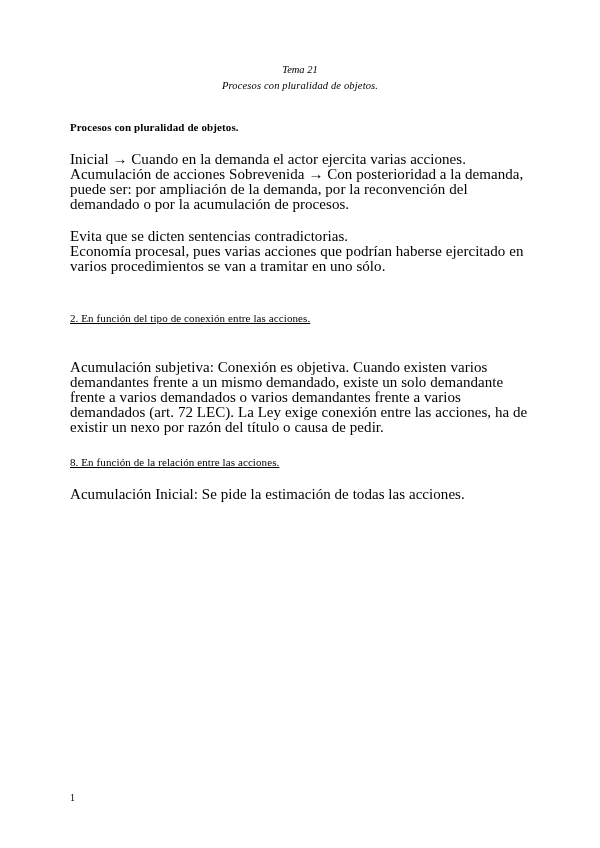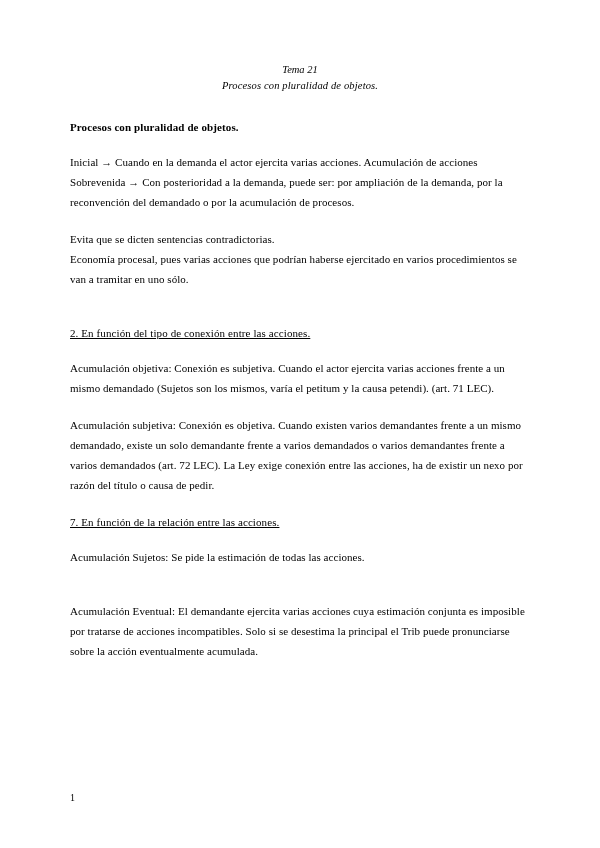--- a/index.html
+++ b/index.html
@@ -48,22 +48,22 @@
   }
   .heading-underline {
     text-decoration: underline;
     font-size: 11px;
     line-height: 15px;
     margin: 0;
     letter-spacing: 0.1px;
     display: inline-block;
   }
   .para {
-    font-size: 11px;
-    line-height: 20px;
+    font-size: 15px;
+    line-height: 15px;
     margin: 0;
     text-align: left;
     letter-spacing: 0.05px;
     width: 462px;
   }
   .page-number {
     position: absolute;
     left: 70px;
     bottom: 44px;
     font-size: 10px;
@@ -93,39 +93,37 @@
 
   <div class="spacer-md"></div>
 
 
   <div class="spacer-md"></div>
 
   <div><span class="heading-underline"> 2. En función del tipo de conexión entre las acciones.</span></div>
 
   <div class="spacer-md"></div>
 
-  <div class="para">Acumulación objetiva: Conexión es subjetiva. Cuando el actor ejercita varias acciones frente a un mismo demandado (Sujetos son los mismos, varía el petitum y la causa petendi). (art. 71 LEC).</div>
 
   <div class="spacer-md"></div>
 
   <div class="para">Acumulación subjetiva: Conexión es objetiva. Cuando existen varios demandantes frente a un mismo demandado, existe un solo demandante frente a varios demandados o varios demandantes frente a varios demandados (art. 72 LEC). La Ley exige conexión entre las acciones, ha de existir un nexo por razón del título o causa de pedir.</div>
 
   <div class="spacer-md"></div>
 
-  <div><span class="heading-underline">7. En función de la relación entre las acciones.</span></div>
+  <div><span class="heading-underline">8. En función de la relación entre las acciones.</span></div>
 
   <div class="spacer-md"></div>
 
-  <div class="para">Acumulación Sujetos: Se pide la estimación de todas las acciones.</div>
+  <div class="para">Acumulación Inicial: Se pide la estimación de todas las acciones.</div>
 
   <div class="spacer-md"></div>
 
 
   <div class="spacer-md"></div>
 
-  <div class="para">Acumulación Eventual: El demandante ejercita varias acciones cuya estimación conjunta es imposible por tratarse de acciones incompatibles. Solo si se desestima la principal el Trib puede pronunciarse sobre la acción eventualmente acumulada.</div>
 
   <div class="spacer-md"></div>
 
 
   <div class="page-number">1</div>
 
 </div>
 
 </body></html>

